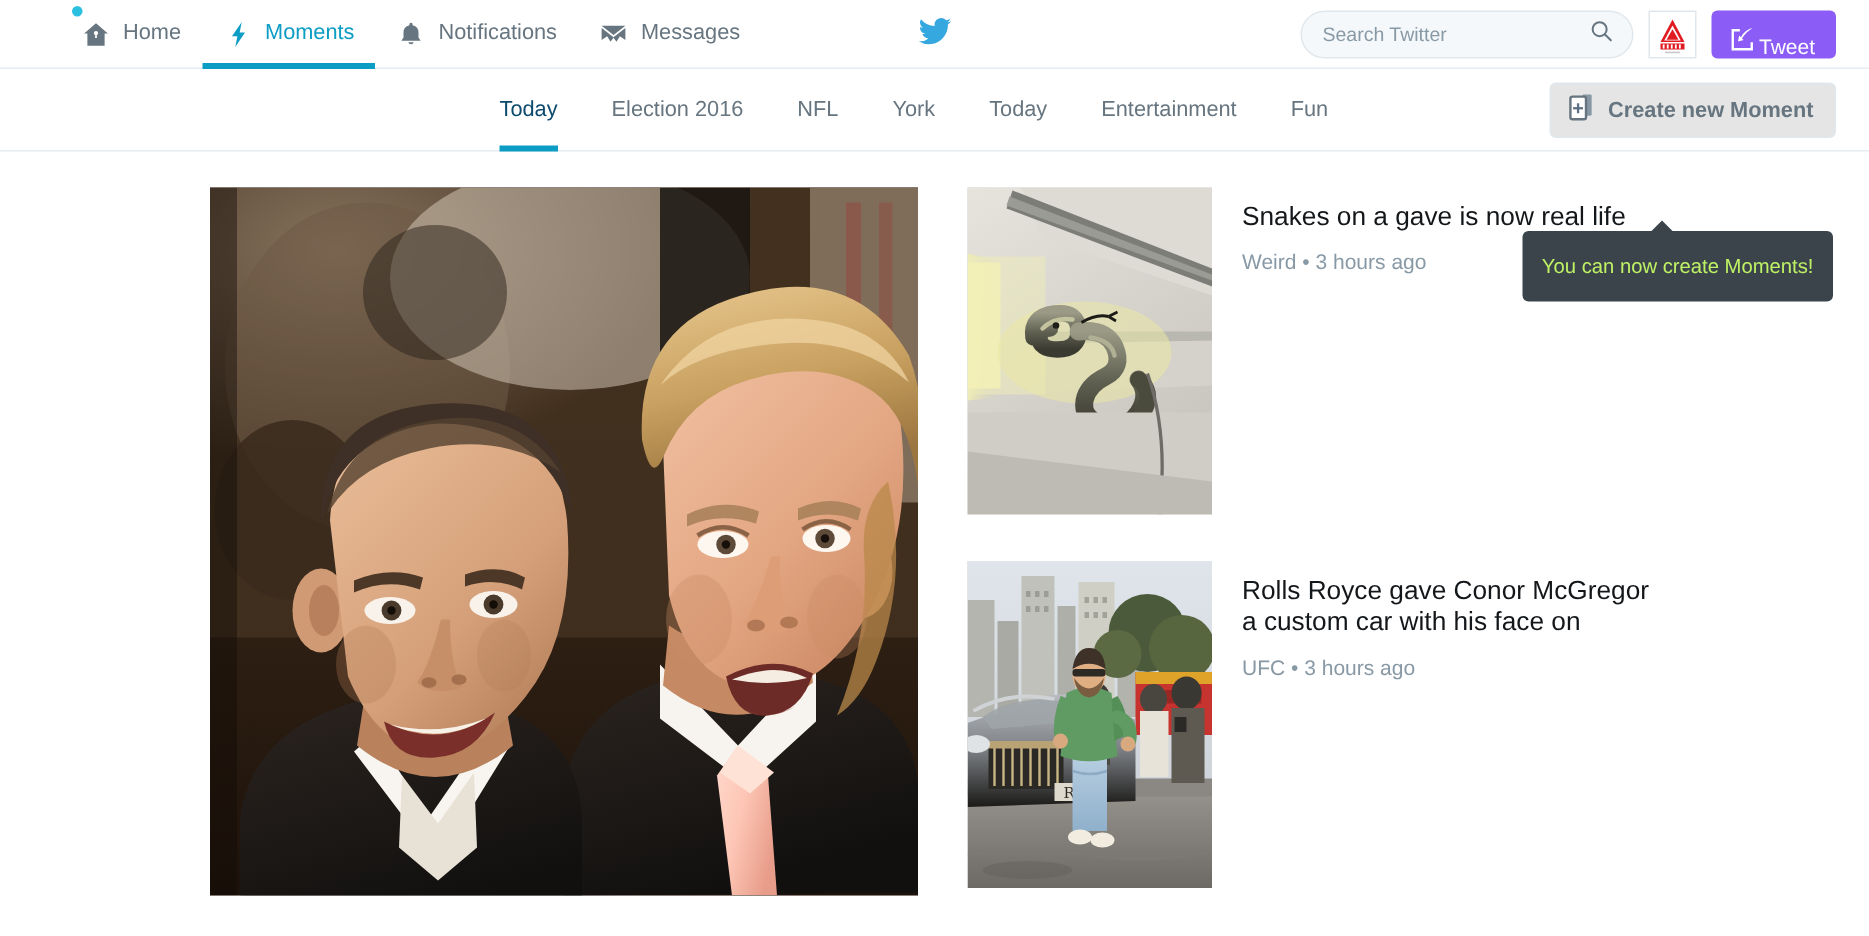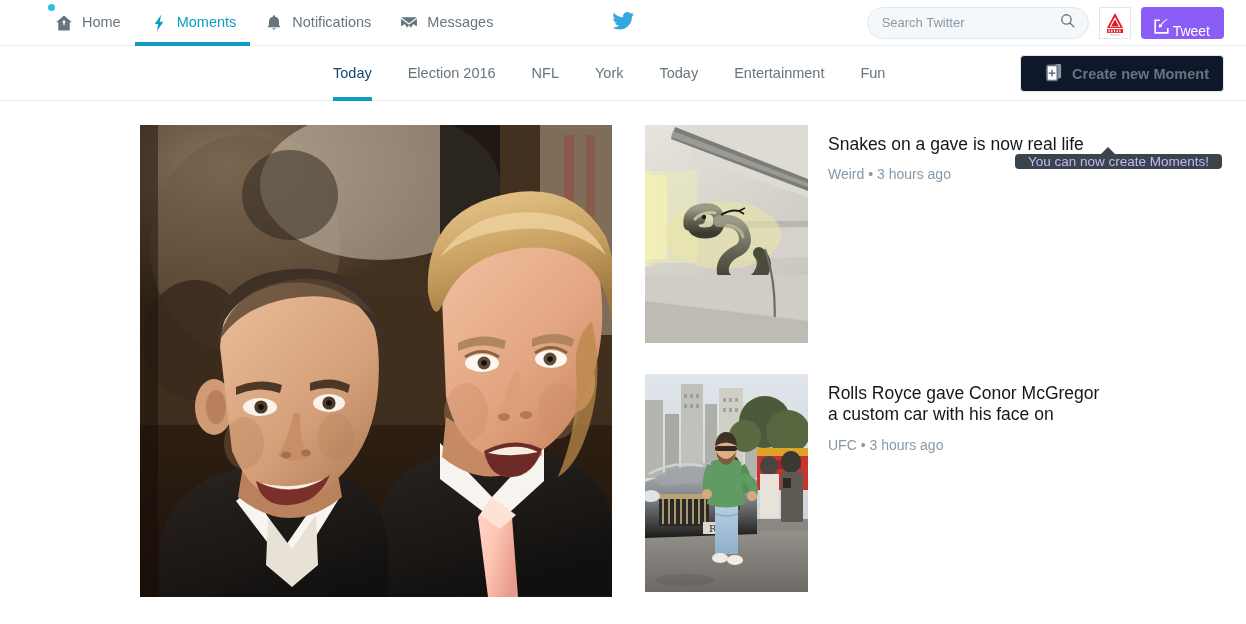--- a/index.html
+++ b/index.html
@@ -155,41 +155,41 @@
 
   .create-moment-wrap {
     position: absolute;
     right: 22px;
     top: 9px;
   }
   .create-moment-btn {
     height: 37px;
     border: 1px solid #e1e8ed;
     border-radius: 4px;
-    background: #0f172a;
+    background: #e5e5e5;
     color: #66757f;
     font-family: "Liberation Sans", sans-serif;
     font-size: 14.5px;
     font-weight: bold;
-    padding: 0 14px 0 25px;
+    padding: 0 14px 0 12px;
     display: flex;
     align-items: center;
     gap: 9px;
     cursor: pointer;
   }
 
   
   .tooltip {
     position: absolute;
     top: 108px;
     right: 24px;
     background: #3b444b;
-    color: #c4b5fd;
+    color: #bef264;
     font-size: 13.5px;
-    padding: 0 13px;
+    padding: 16px 13px;
     border-radius: 4px;
     white-space: nowrap;
     z-index: 20;
   }
   .tooltip::after {
     content: "";
     position: absolute;
     top: -7px;
     left: 85px;
     border-left: 8px solid transparent;

